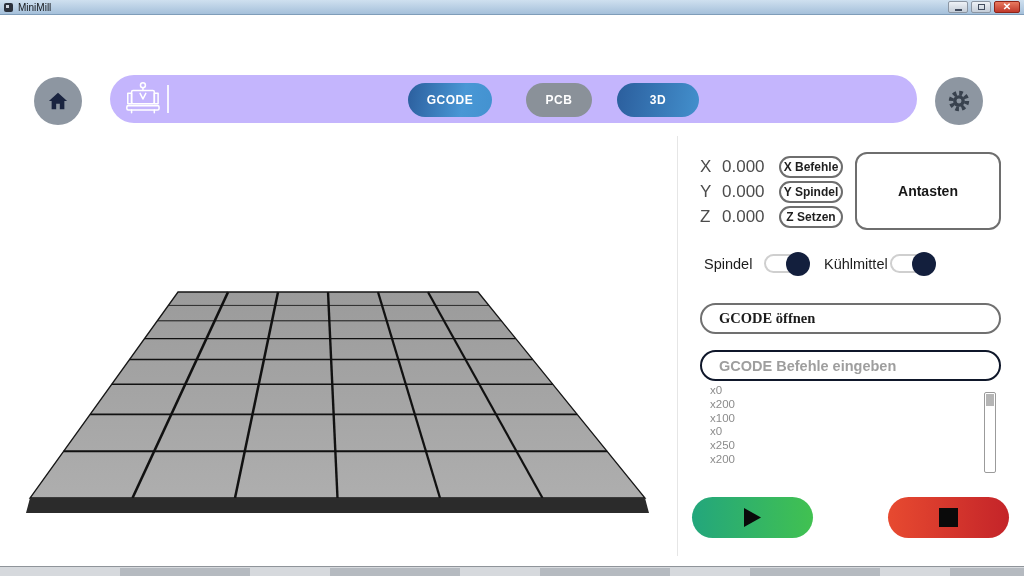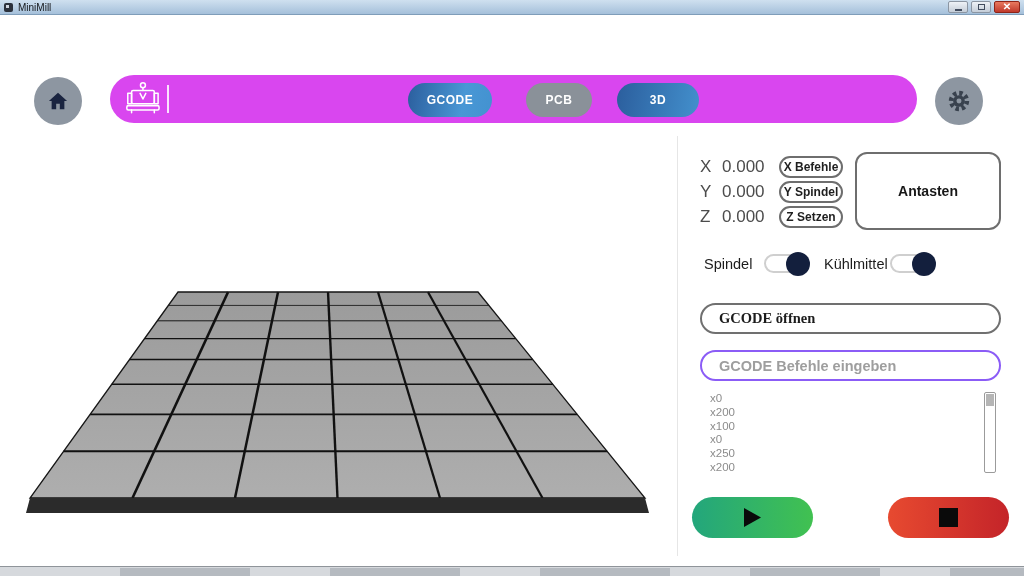--- a/index.html
+++ b/index.html
@@ -29,21 +29,21 @@
   .logo { position:absolute; left:28px; top:29px; font-size:26px; font-weight:bold;
     letter-spacing:-0.5px; color:#101114; }
   .logo .q { color:#e8392e; }
 
   
   .circle-btn { position:absolute; width:48px; height:48px; border-radius:50%;
     background:#8d96a1; display:flex; align-items:center; justify-content:center; }
   .home-btn { left:34px; top:77px; }
   .gear-btn { left:935px; top:77px; }
   .navbar { position:absolute; left:110px; top:75px; width:807px; height:48px;
-    border-radius:24px; background:#d946ef; }
+    border-radius:24px; background:#c4b5fd; }
   .machine-ic { position:absolute; left:12px; top:6px; }
   .nav-sep { position:absolute; left:57px; top:10px; width:1.5px; height:28px;
     background:rgba(255,255,255,.85); }
   .tab { position:absolute; top:8px; height:34px; border-radius:17px; color:#fff;
     font-size:12px; font-weight:bold; letter-spacing:.5px;
     display:flex; align-items:center; justify-content:center; }
   .tab.gcode { left:298px; width:84px; background:linear-gradient(100deg,#2b5e9d,#4997d5 65%,#4392d0); }
   .tab.pcb   { left:416px; width:66px; background:#8a9199; }
   .tab.t3d   { left:507px; width:82px; background:linear-gradient(100deg,#2b5e9d,#4390cd); }
 
@@ -65,26 +65,26 @@
   .toggle { position:absolute; top:254px; width:42px; height:19px; border:2px solid #cfcfcf;
     border-radius:10px; background:#fff; }
   .toggle .knob { position:absolute; right:-6px; top:-4.5px; width:24px; height:24px;
     border-radius:50%; background:#131f3d; }
 
   .pill-btn { position:absolute; left:700px; width:301px; height:31px; border-radius:16px;
     background:#fff; display:flex; align-items:center;font-family:Liberation Serif, serif; }
   .open-btn { top:303px; border:2px solid #707070; font-size:14.5px; font-weight:bold;
     color:#1c1c1c; padding-left:17px; }
   .gcode-input { position:absolute; left:700px; top:350px; width:301px; height:31px;
-    border:2px solid #8b5cf6; border-radius:16px; font-size:14.5px; font-weight:bold;
+    border:2px solid #0f172a; border-radius:16px; font-size:14.5px; font-weight:bold;
     color:#3a3a3a; padding-left:17px; outline:none;
     font-family:"Liberation Sans", sans-serif; }
   .gcode-input::placeholder { color:#9e9e9e; opacity:1; }
 
-  .cmd-list { position:absolute; left:710px; top:392px; font-size:11.5px; color:#8c8c8c;
+  .cmd-list { position:absolute; left:710px; top:384px; font-size:11.5px; color:#8c8c8c;
     line-height:13.8px; }
   .cmd-list div { white-space:pre; }
   .vscroll { position:absolute; left:984px; top:392px; width:12px; height:81px;
     border:1px solid #9b9b9b; border-radius:2px; background:#fff; }
   .vscroll .thumb { position:absolute; left:1px; top:1px; width:8px; height:12px; background:#b5b5b5; }
 
   .run-btn { position:absolute; top:497px; width:121px; height:41px; border-radius:21px;
     display:flex; align-items:center; justify-content:center; }
   .play-btn { left:692px; background:linear-gradient(90deg,#23a67c,#41c151); }
   .stop-btn { left:888px; background:linear-gradient(90deg,#e74a30,#c42429); }

